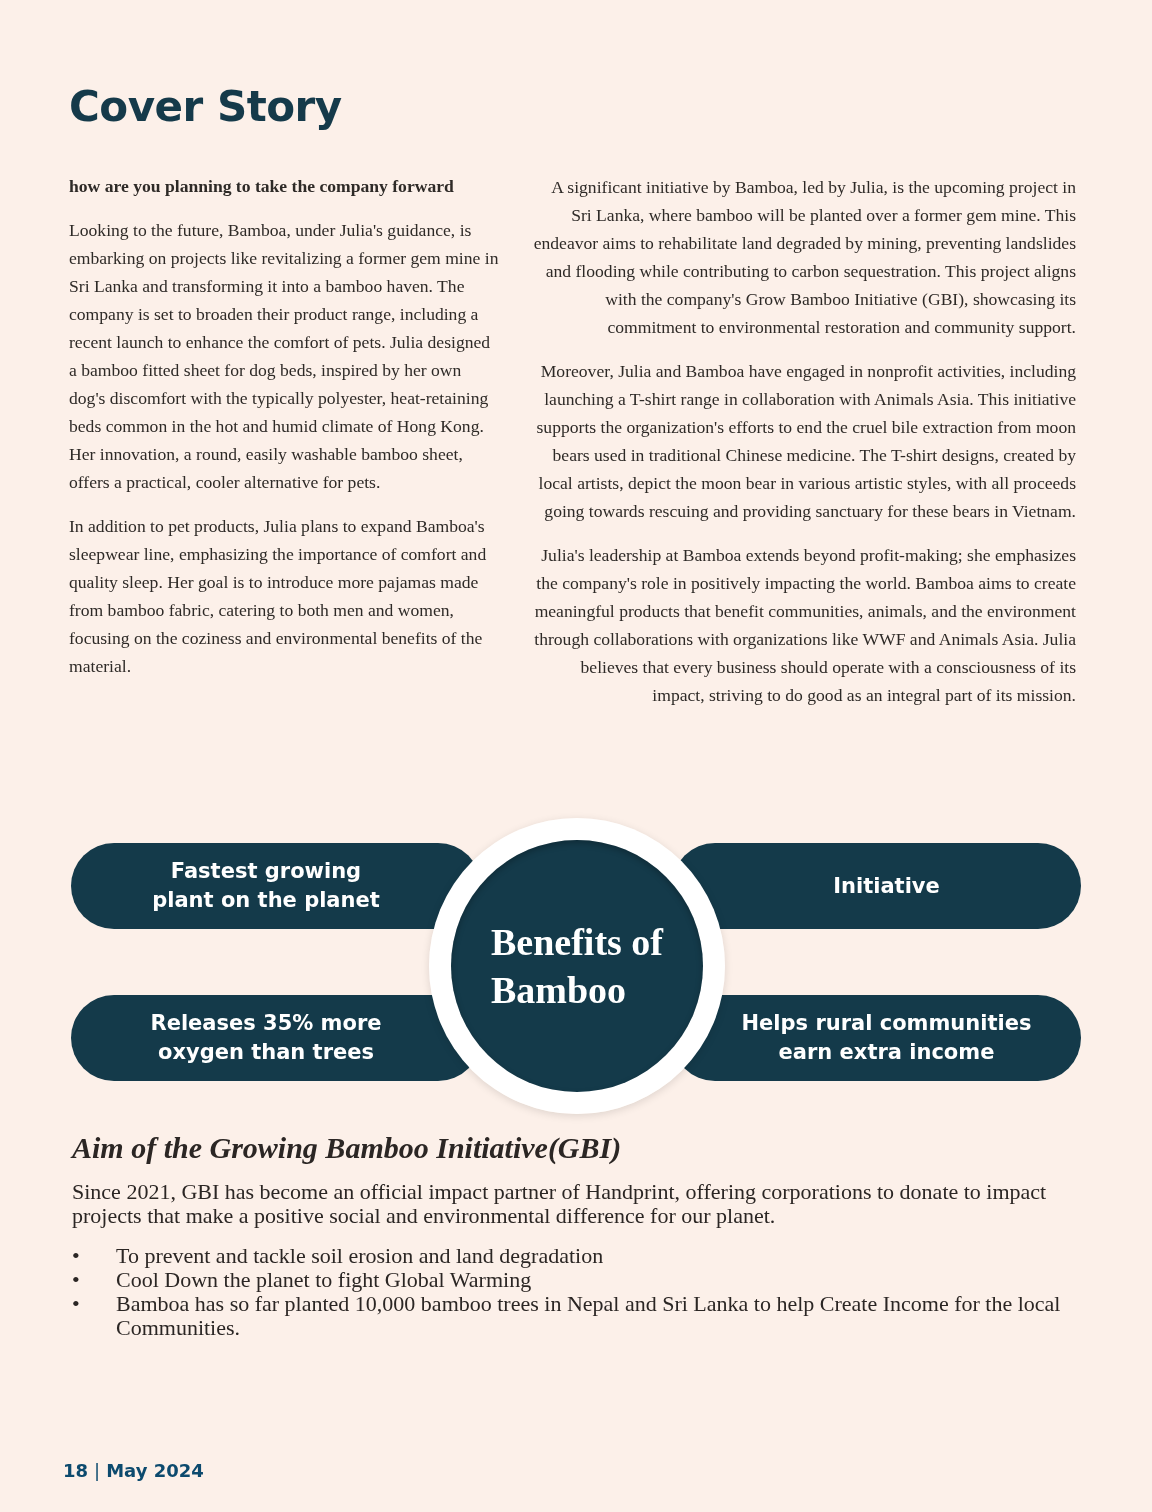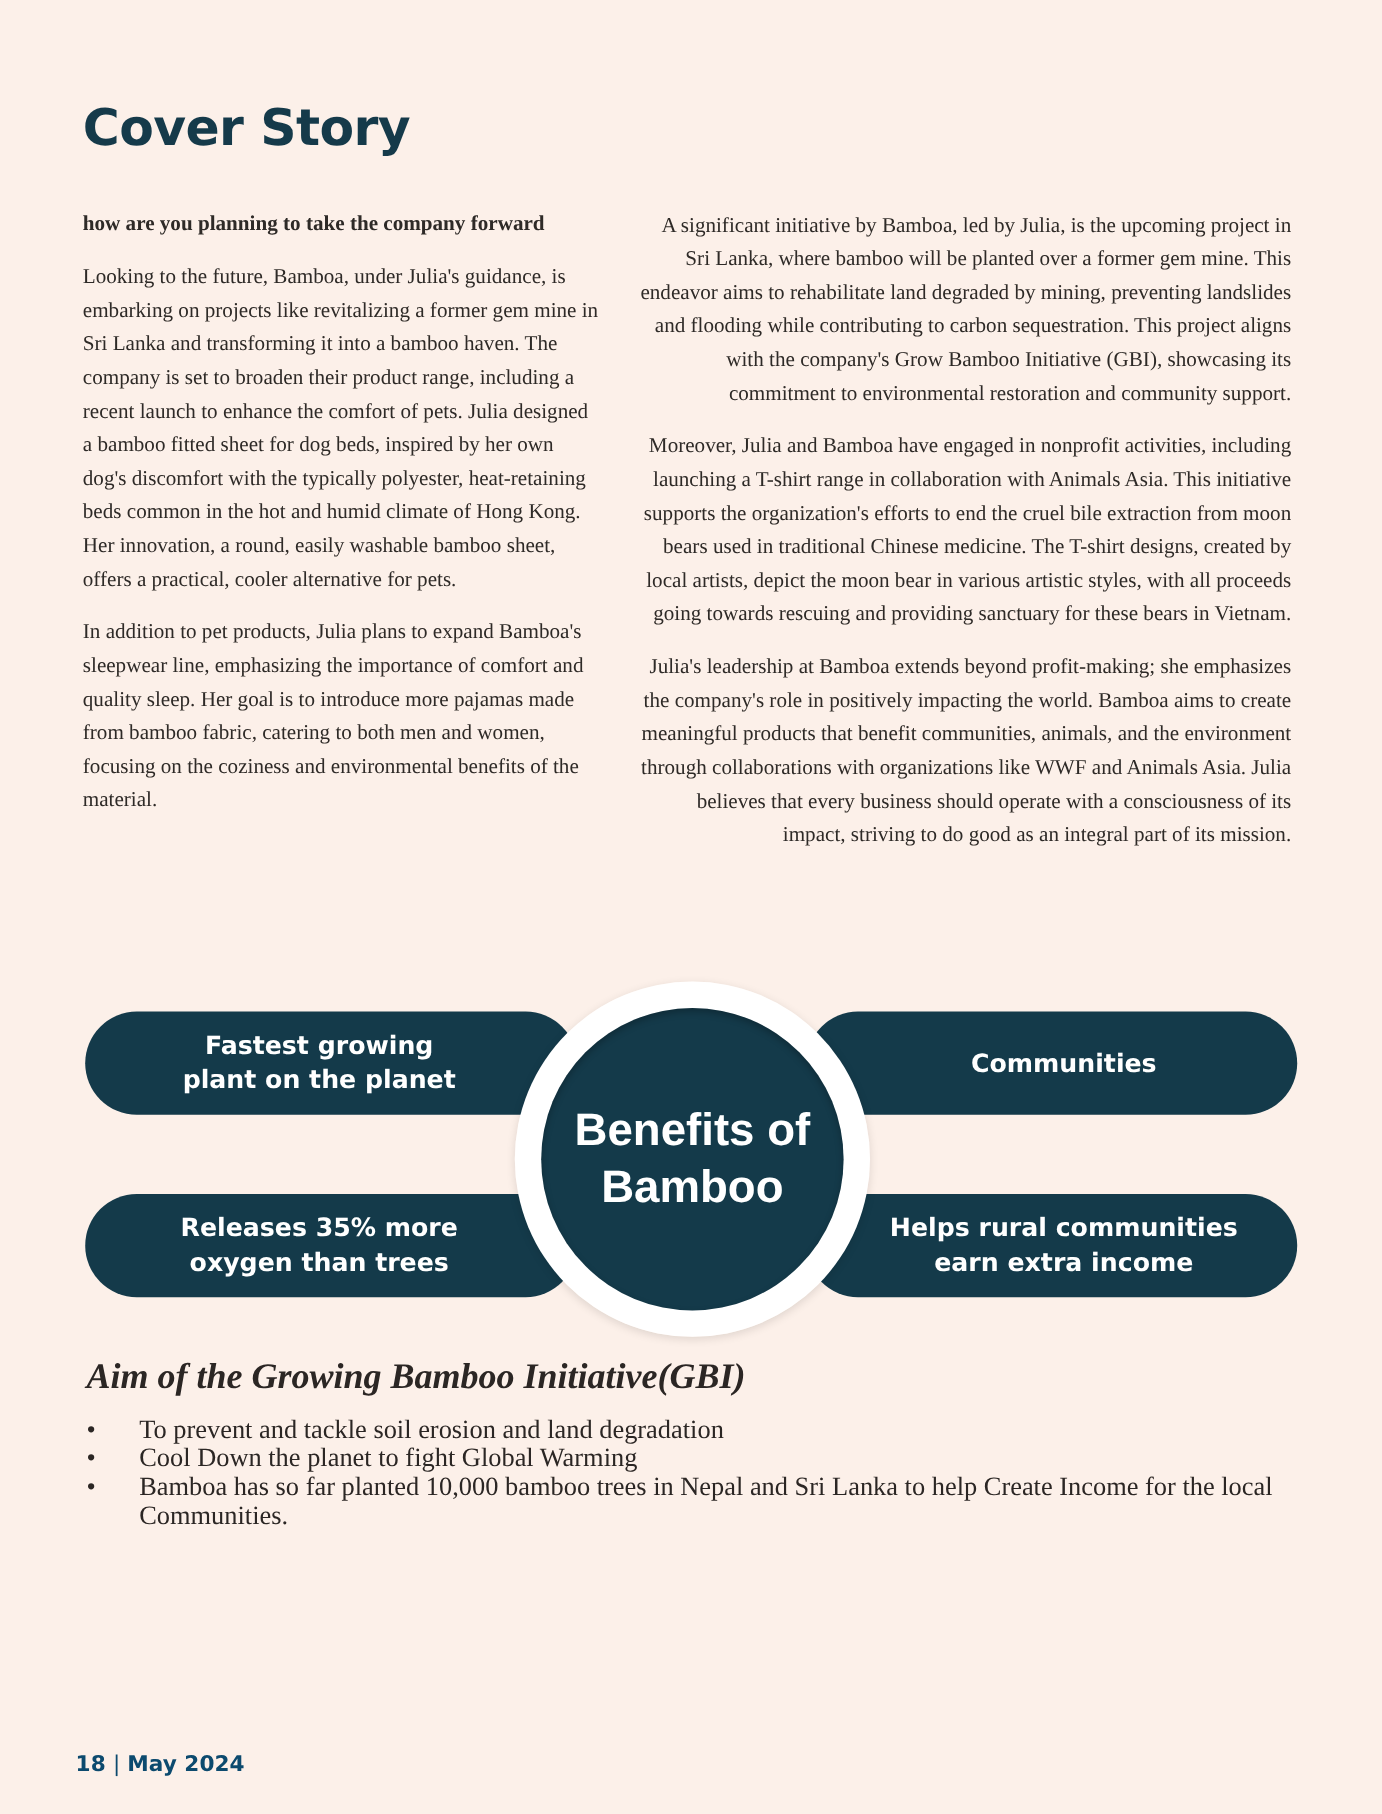--- a/index.html
+++ b/index.html
@@ -85,23 +85,22 @@
       position: absolute;
       left: 451px;
       top: 25px;
       width: 252px;
       height: 252px;
       border-radius: 50%;
       background: #143a4a;
       display: flex;
       align-items: center;
       justify-content: center;
-      text-align: center;
       color: #ffffff;
-      font-family: Liberation Sans, sans-serif;
+      font-family: Liberation Serif, serif;
       font-weight: bold;
       font-size: 38px;
       line-height: 48px;
       box-shadow: inset 0 3px 6px rgba(0,0,0,0.25);
     }
 
     
     .gbi {
       position: absolute;
       left: 72px;
@@ -178,21 +177,21 @@
 </div>
 
 <div class="diagram">
   <div class="pill pill-left pill-top">
     <div>
       <div>Fastest growing</div>
       <div>plant on the planet</div>
     </div>
   </div>
   <div class="pill pill-right pill-top">
-    <div>Communities</div>
+    <div>Initiative</div>
   </div>
   <div class="pill pill-left pill-bottom">
     <div>
       <div>Releases 35% more</div>
       <div>oxygen than trees</div>
     </div>
   </div>
   <div class="pill pill-right pill-bottom">
     <div>
       <div>Helps rural communities</div>
@@ -203,20 +202,21 @@
   <div class="core">
     <div>
       <div>Benefits of</div>
       <div>Bamboo</div>
     </div>
   </div>
 </div>
 
 <div class="gbi">
   <h2 class="gbi-heading">Aim of the Growing Bamboo Initiative(GBI)</h2>
+  <p class="gbi-text">Since 2021, GBI has become an official impact partner of Handprint, offering corporations to donate to impact projects that make a positive social and environmental difference for our planet.</p>
   <ul class="gbi-list">
     <li>
       <span class="bullet">•</span>
       <span>To prevent and tackle soil erosion and land degradation</span>
     </li>
     <li>
       <span class="bullet">•</span>
       <span>Cool Down the planet to fight Global Warming</span>
     </li>
     <li>

